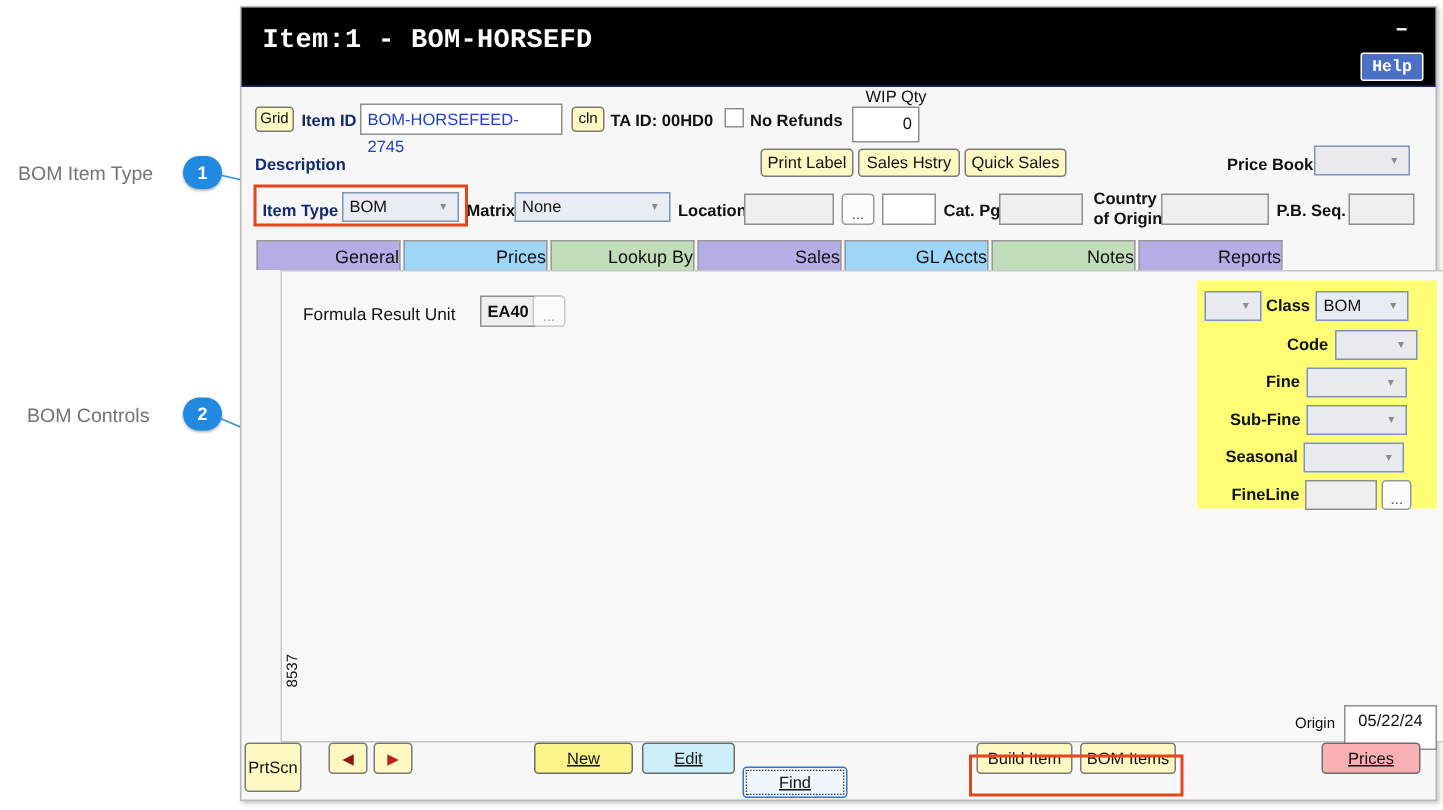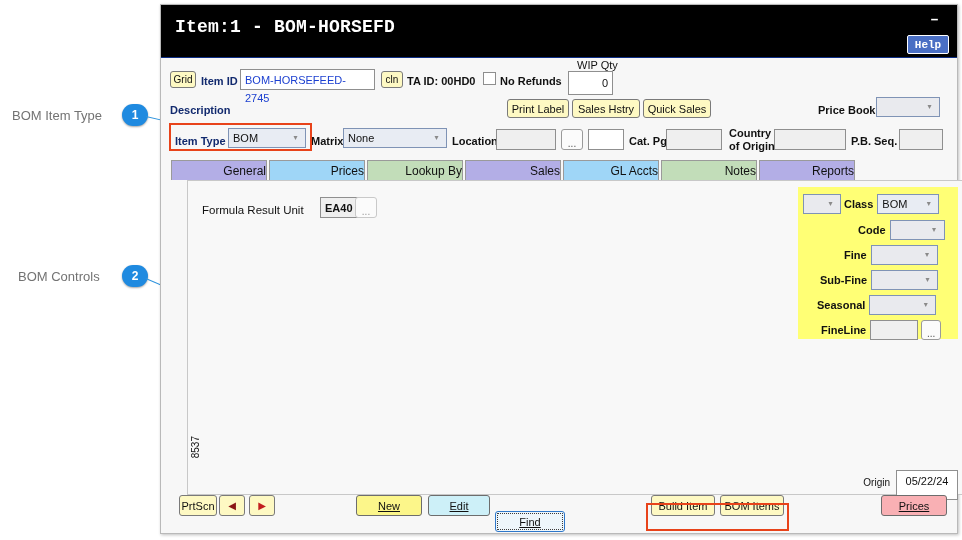--- a/index.html
+++ b/index.html
@@ -237,21 +237,21 @@
         <span class="fld" style="width:48px;display:inline-block;height:20px;"></span>
         <span class="dots" style="width:20px;height:20px;display:inline-flex;margin-left:3px;">...</span>
       </div>
     </div>
 
     <div class="lbl" style="position:absolute;right:74px;top:296px;font-weight:normal;font-size:10px;">Origin</div>
     <div class="fld white" style="position:absolute;right:6px;top:289px;width:62px;height:30px;line-height:18px;text-align:center;">05/22/24</div>
   </div>
 
   <div class="bottombar">
-    <div class="btn" style="position:absolute;left:18px;top:2px;width:38px;height:21px;">PrtScn</div>
+    <div class="btn" style="position:absolute;left:2px;top:2px;width:38px;height:33px;">PrtScn</div>
     <div class="btn" style="position:absolute;left:58px;top:2px;width:26px;height:21px;color:#8b1616;font-size:10px;">
         <span>◀</span>
       </div>
     <div class="btn" style="position:absolute;left:88px;top:2px;width:26px;height:21px;color:#c21e1e;font-size:10px;">
         <span>▶</span>
       </div>
 
     <div class="btn" style="position:absolute;left:195px;top:2px;width:66px;height:21px;background:#fcf68a;border-color:#6d6d6d;">
         <u>New</u>
       </div>

